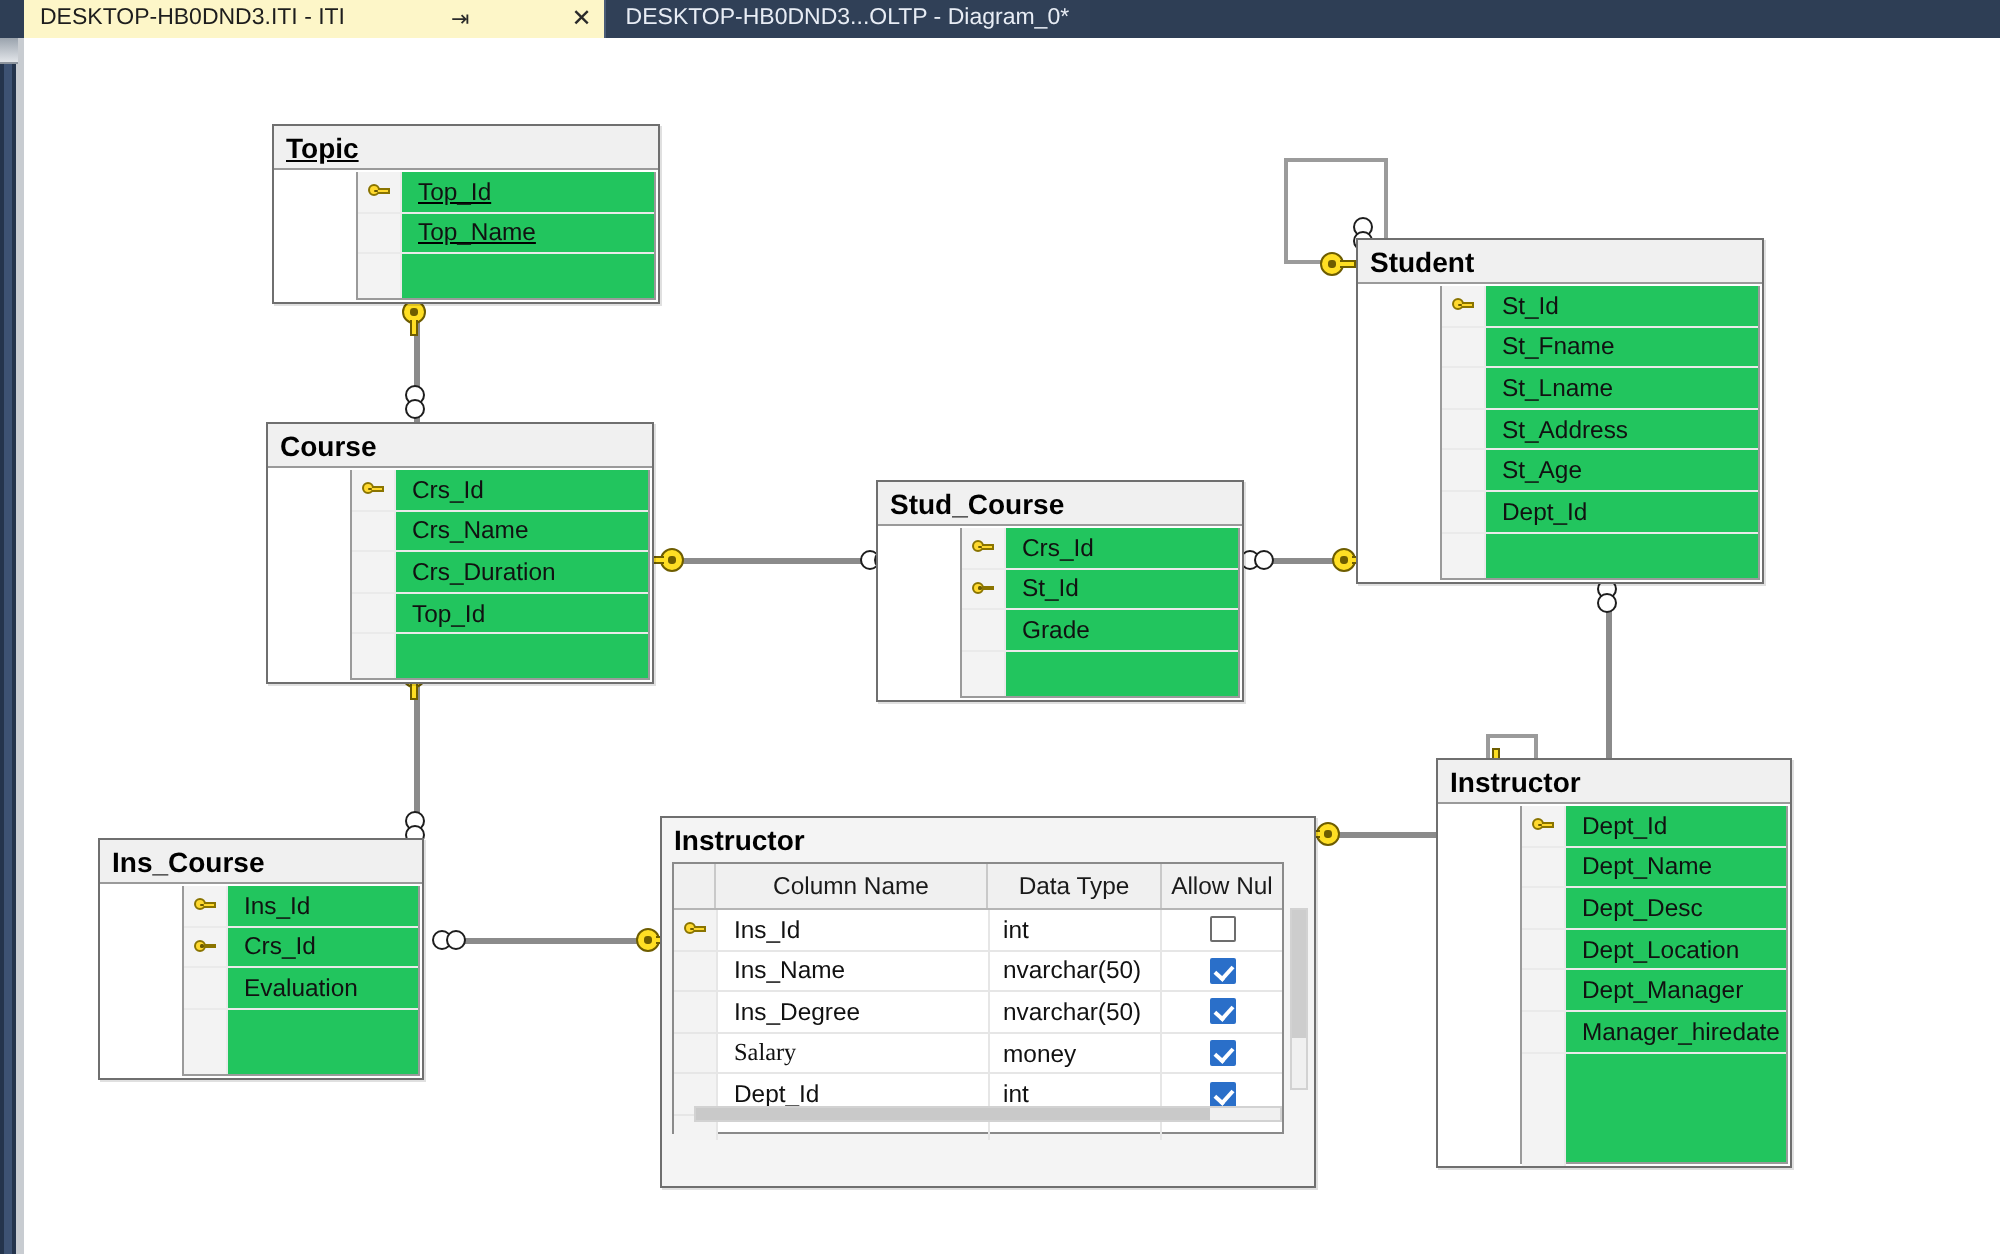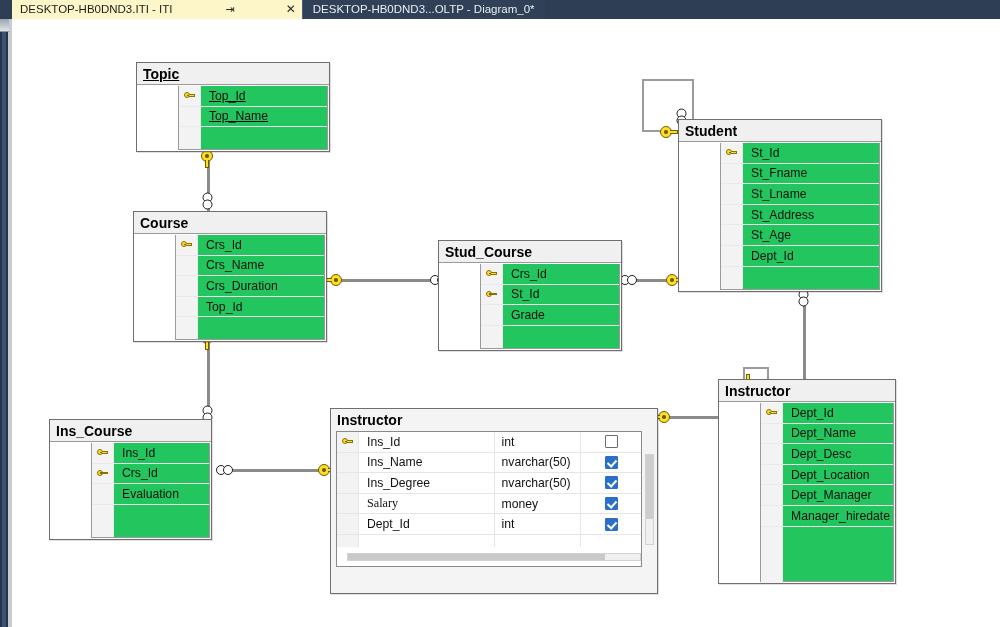--- a/index.html
+++ b/index.html
@@ -430,20 +430,26 @@
             <span class="colname"></span>
           </div>
         </div>
       </div>
     </div>
 
     <div class="ent" style="left:318px;top:389px;width:328px;height:186px;background:#f4f4f4;">
       <div class="ent-title" style="background:#f4f4f4;border-bottom:none;">Instructor</div>
       <div class="ent-body" style="padding:0 5px;position:relative;">
         <div class="dgrid" style="width:306px;height:136px;">
+          <div class="dhead">
+            <span class="hc" style="width:21px;min-width:21px;"></span>
+            <span class="hc" style="width:136px;">Column Name</span>
+            <span class="hc" style="width:87px;">Data Type</span>
+            <span class="hc" style="width:60px;border-right:none;">Allow Nul</span>
+          </div>
 
           <div class="drow">
             <span class="dk">
               <span class="keyglyph">
                   <span class="kb"></span>
                   <span class="ks"></span>
                 </span>
             </span>
             <span class="dn" style="width:136px;">Ins_Id</span>
             <span class="dt" style="width:87px;">int</span>

